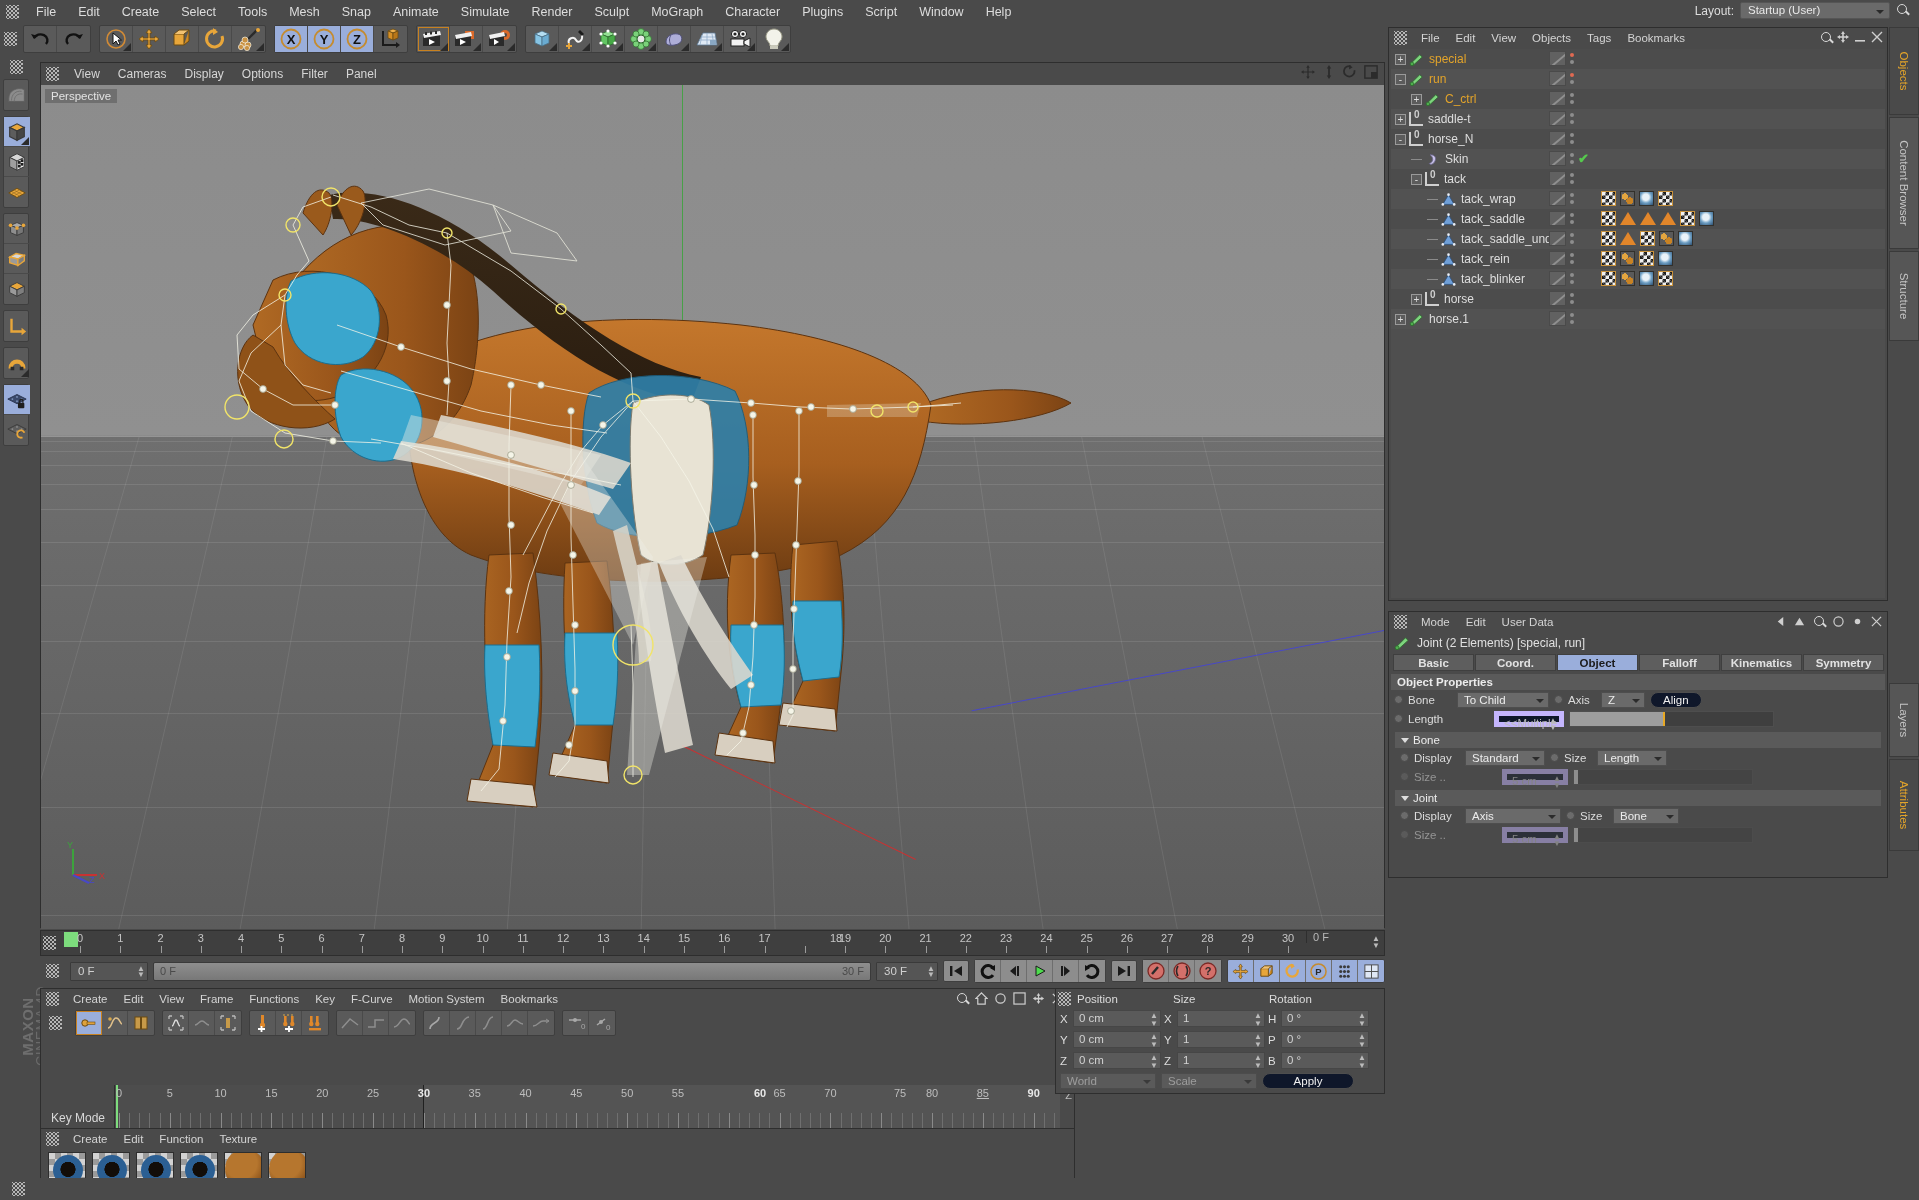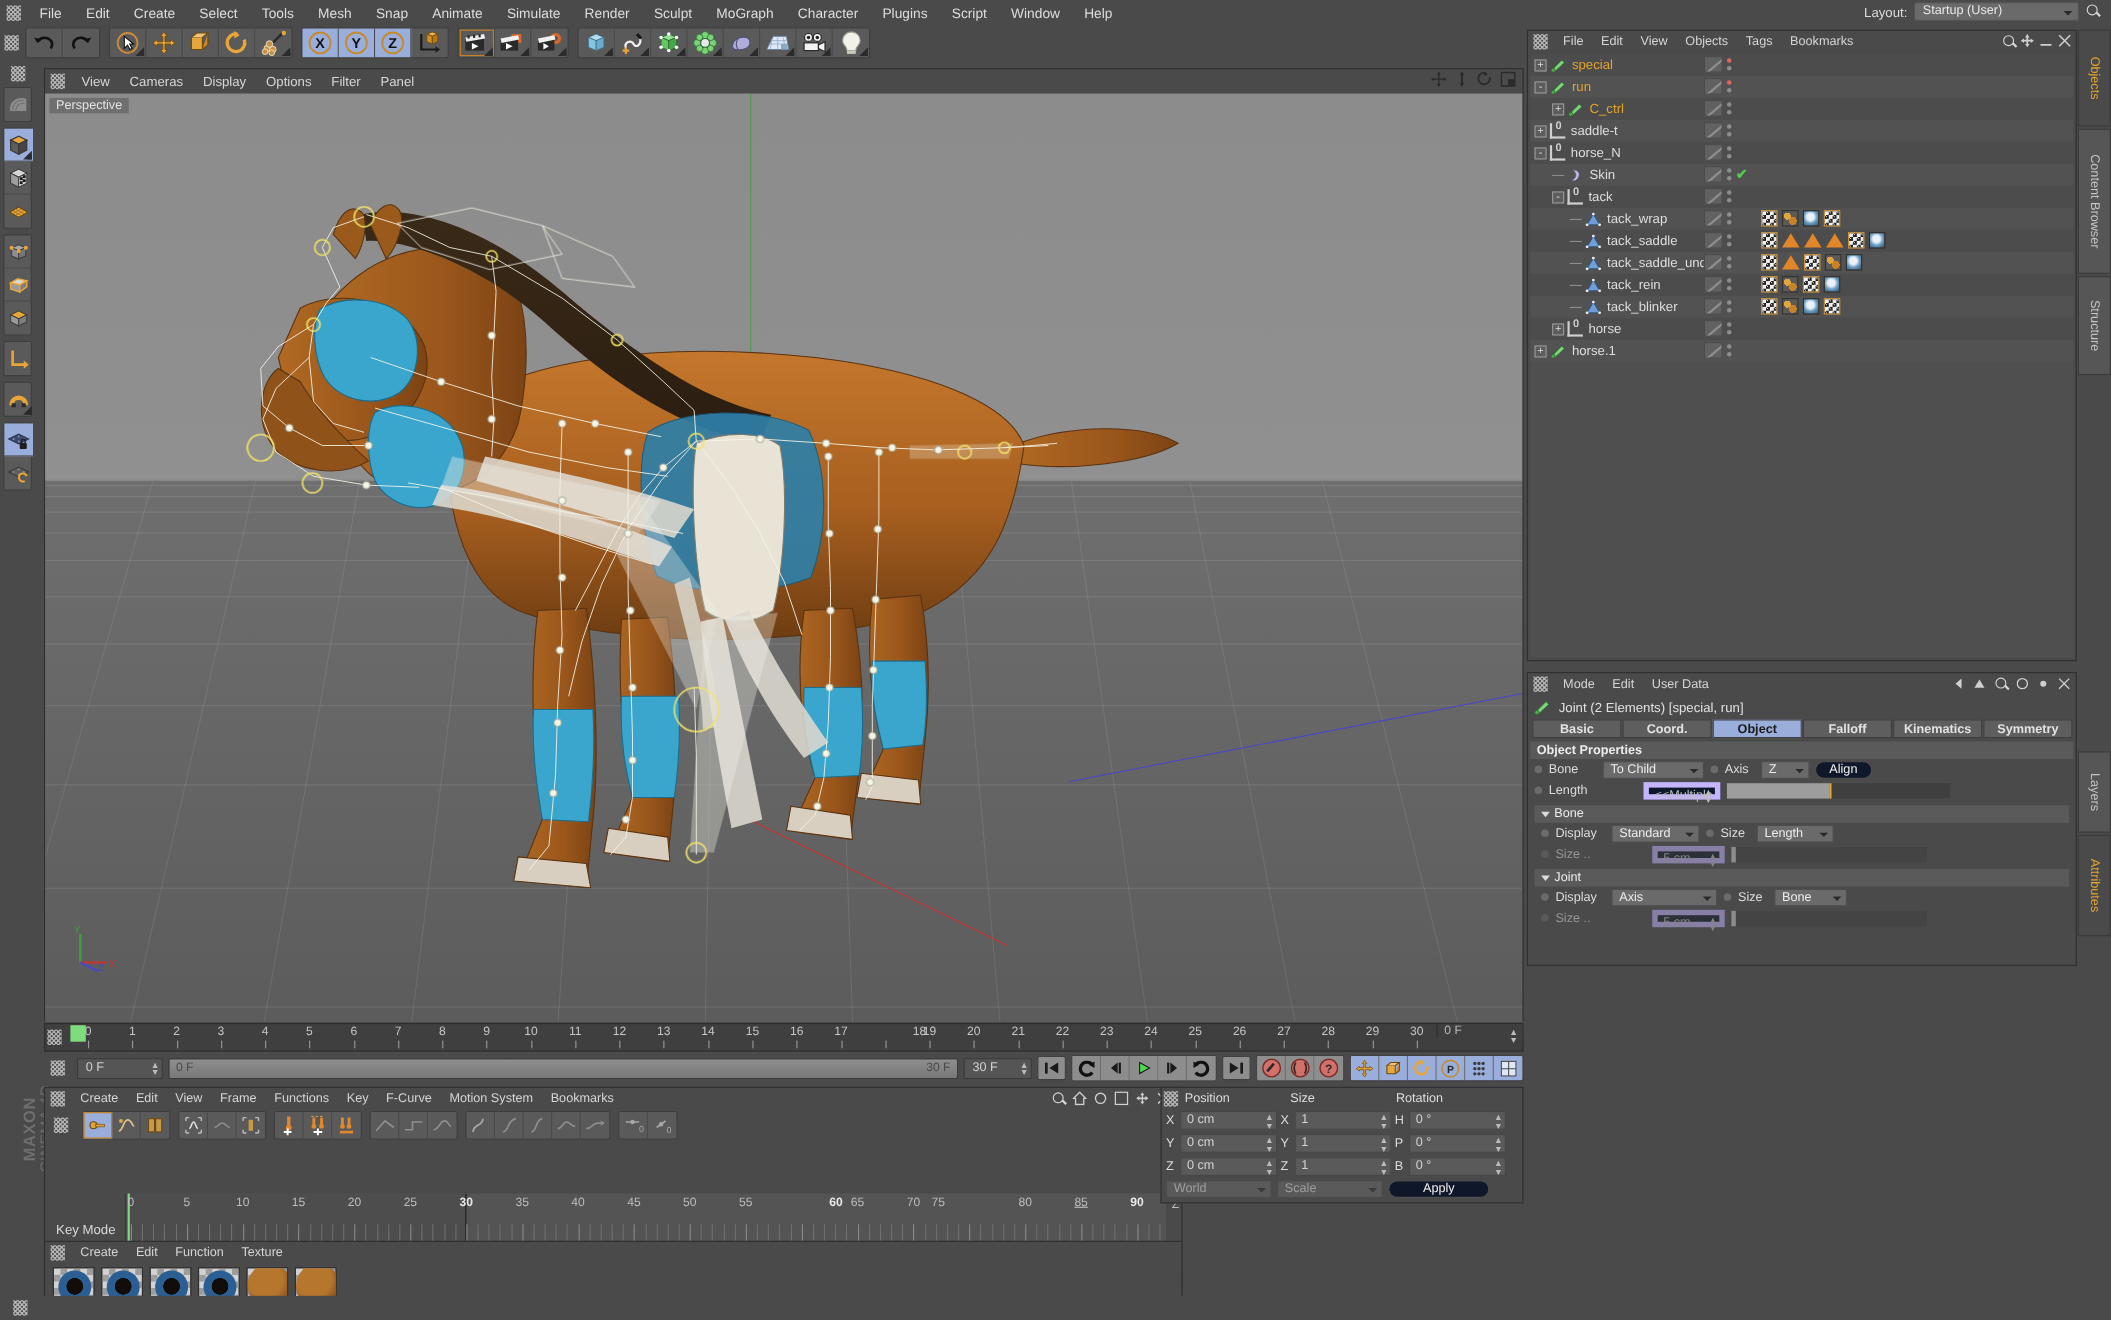--- a/index.html
+++ b/index.html
@@ -1188,21 +1188,21 @@
         <div class="num" style="left: 258.076px;">25</div>
         <div class="num bold" style="left: 308.891px;">30</div>
         <div class="num" style="left: 359.707px;">35</div>
         <div class="num" style="left: 410.522px;">40</div>
         <div class="num" style="left: 461.337px;">45</div>
         <div class="num" style="left: 512.152px;">50</div>
         <div class="num" style="left: 562.967px;">55</div>
         <div class="num bold" style="left: 645px;">60</div>
         <div class="num" style="left: 664.598px;">65</div>
         <div class="num" style="left: 715.413px;">70</div>
-        <div class="num" style="left: 738px;">75</div>
+        <div class="num" style="left: 785px;">75</div>
         <div class="num" style="left: 817.043px;">80</div>
         <div class="num" style="left: 867.859px; text-decoration: underline;">85</div>
         <div class="num bold" style="left: 918.674px;">90</div>
         <div class="mtick major" style="left: 4px;"></div>
         <div class="mtick" style="left: 14.163px;"></div>
         <div class="mtick" style="left: 24.3261px;"></div>
         <div class="mtick" style="left: 34.4891px;"></div>
         <div class="mtick" style="left: 44.6522px;"></div>
         <div class="mtick major" style="left: 54.8152px;"></div>
         <div class="mtick" style="left: 64.9783px;"></div>

